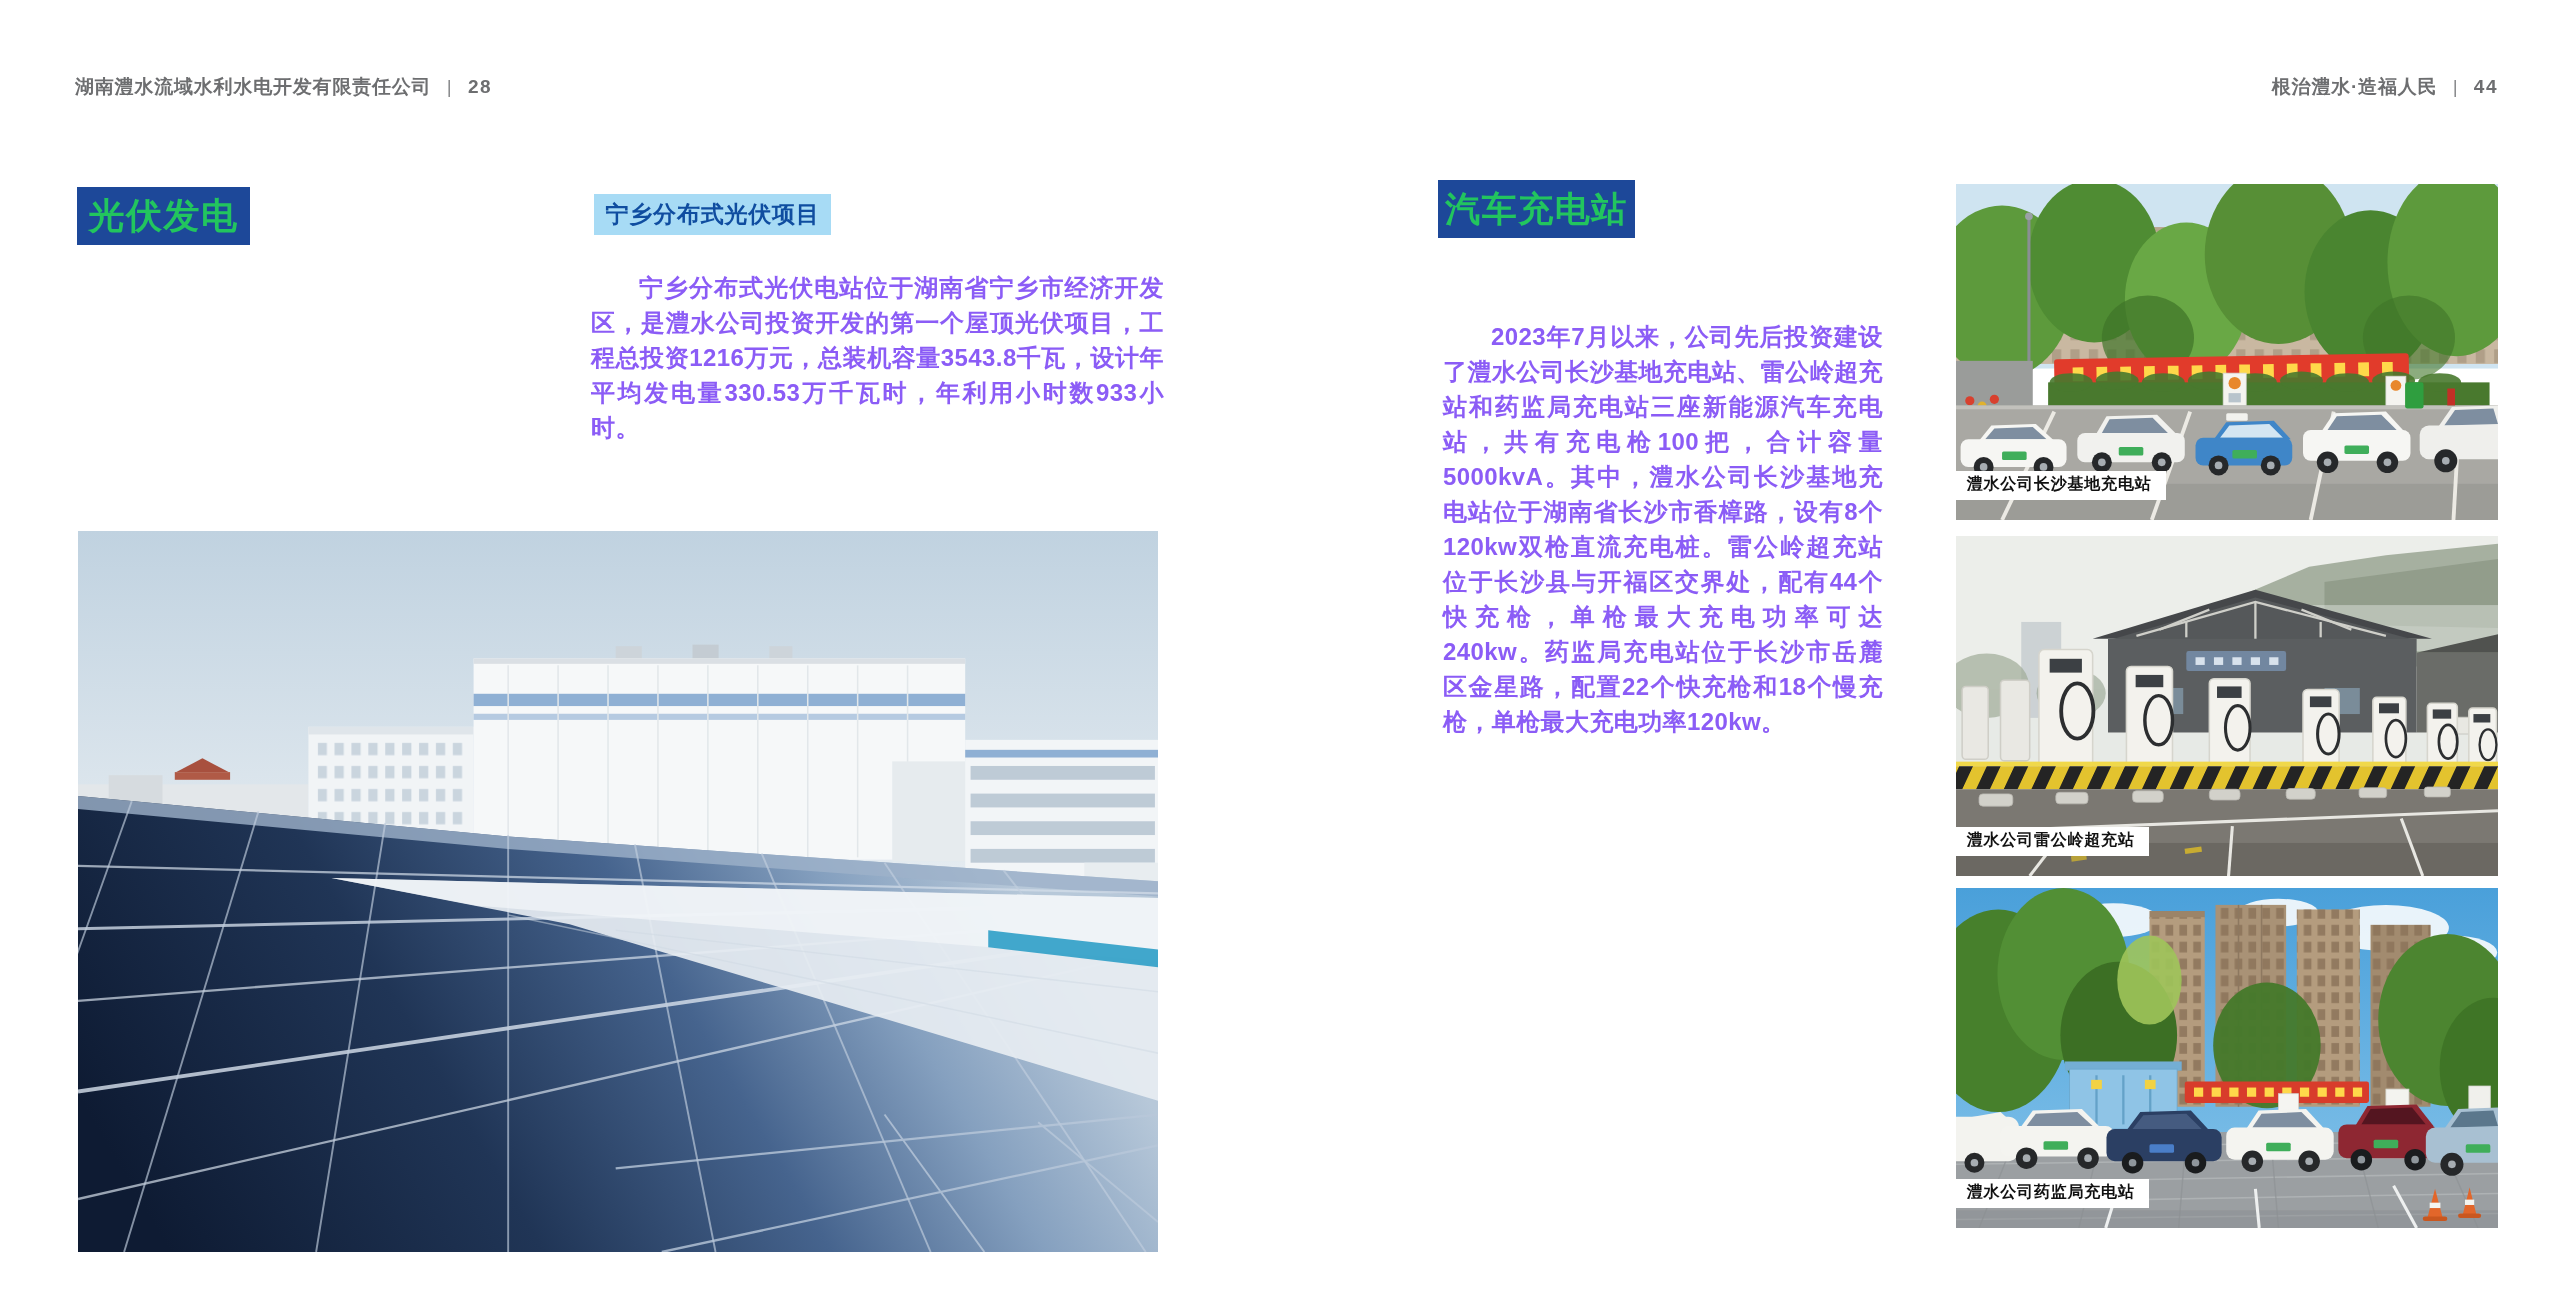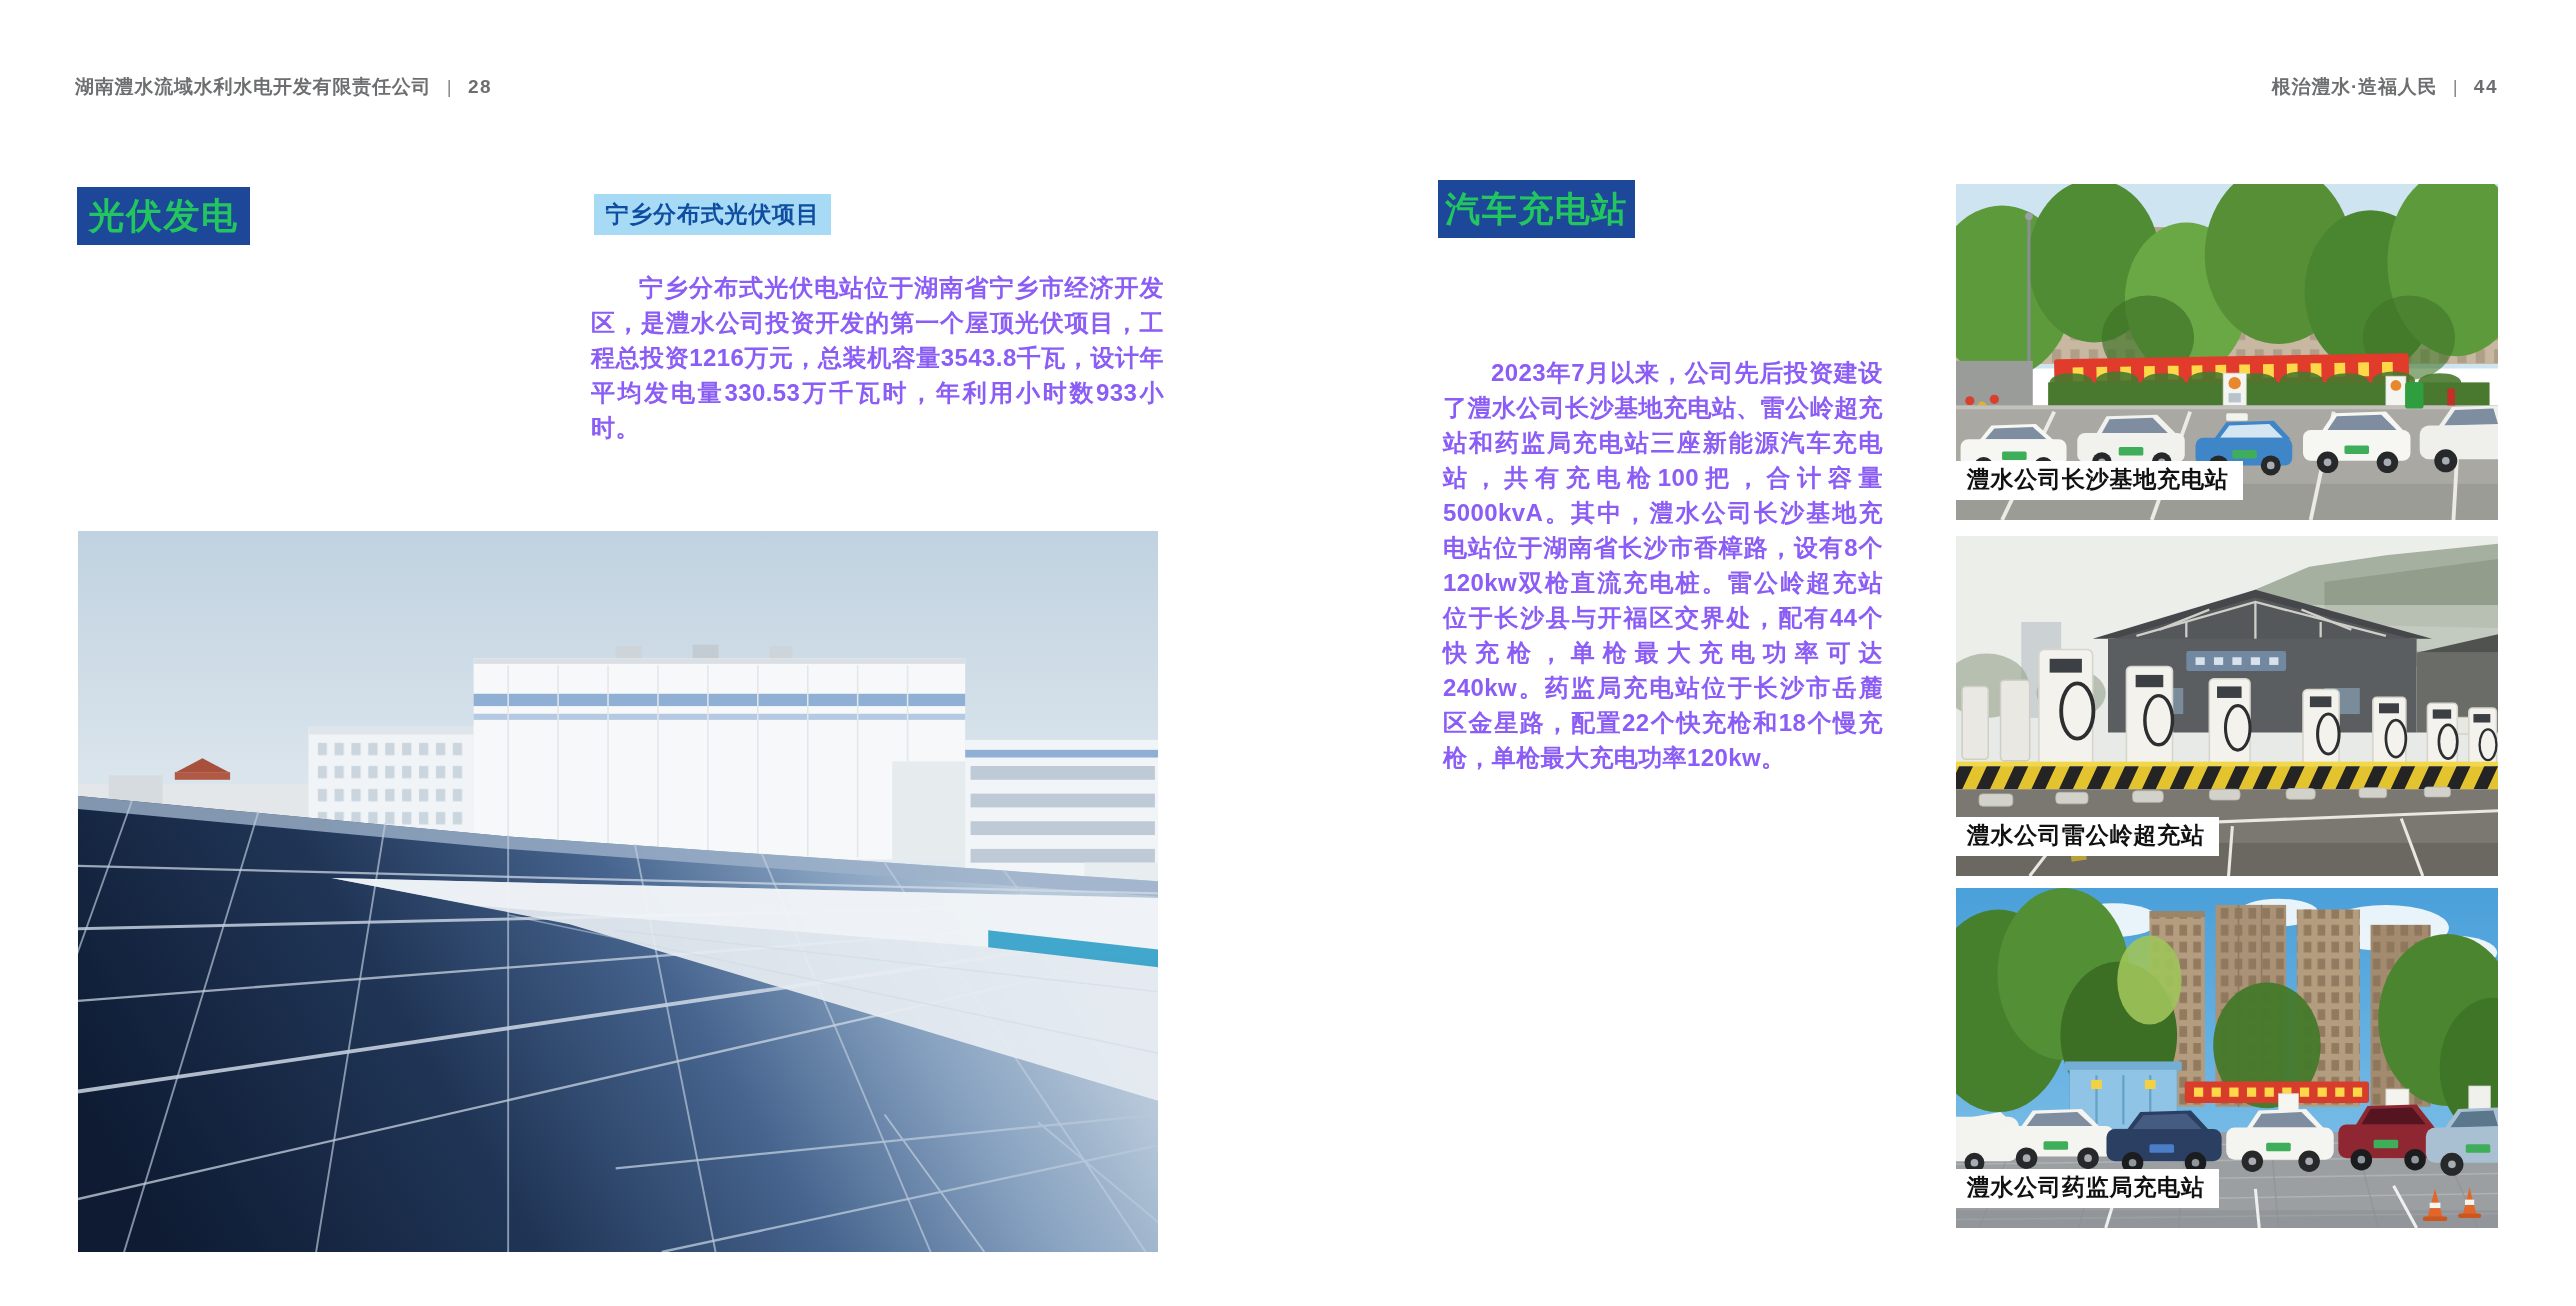--- a/index.html
+++ b/index.html
@@ -28,21 +28,21 @@
   
   .body-par{
     font-size:24px;line-height:35px;color:#8b5cf6;font-weight:600;
     text-align:justify;text-indent:2em;letter-spacing:0.4px;
   }
   
   .photo{overflow:hidden;}
   .photo svg{display:block;width:100%;height:100%;}
   .photo-caption{
     position:absolute;left:0;bottom:20px;background:#ffffff;color:#111111;
-    font-weight:700;font-size:23px;padding:3.1px 14px 4.6px 10.7px;white-space:nowrap;
+    font-weight:700;font-size:16px;padding:3.1px 14px 4.6px 10.7px;white-space:nowrap;
     letter-spacing:0.8px;
   }
 </style>
 </head>
 <body>
 
 <div class="abs running-head" style="left:75px;">
   <span>湖南澧水流域水利水电开发有限责任公司</span>
   <span class="sep">|</span>
   <span class="pageno">28</span>
@@ -161,21 +161,21 @@
 <div class="abs running-head" style="left:auto;right:78px;">
   <span>根治澧水·造福人民</span>
   <span class="sep">|</span>
   <span class="pageno">44</span>
 </div>
 
 <div class="abs section-box" style="left:1438px;top:180px;width:197px;height:58px;font-size:35px;align-items:center;">
   <span>汽车充电站</span>
 </div>
 
-<div class="abs body-par" style="left:1443px;top:319px;width:440px;margin-top:36px;">2023年7月以来，公司先后投资建设了澧水公司长沙基地充电站、雷公岭超充站和药监局充电站三座新能源汽车充电站，共有充电枪100把，合计容量5000kvA。其中，澧水公司长沙基地充电站位于湖南省长沙市香樟路，设有8个120kw双枪直流充电桩。雷公岭超充站位于长沙县与开福区交界处，配有44个快充枪，单枪最大充电功率可达240kw。药监局充电站位于长沙市岳麓区金星路，配置22个快充枪和18个慢充枪，单枪最大充电功率120kw。</div>
+<div class="abs body-par" style="left:1443px;top:319px;width:440px;">2023年7月以来，公司先后投资建设了澧水公司长沙基地充电站、雷公岭超充站和药监局充电站三座新能源汽车充电站，共有充电枪100把，合计容量5000kvA。其中，澧水公司长沙基地充电站位于湖南省长沙市香樟路，设有8个120kw双枪直流充电桩。雷公岭超充站位于长沙县与开福区交界处，配有44个快充枪，单枪最大充电功率可达240kw。药监局充电站位于长沙市岳麓区金星路，配置22个快充枪和18个慢充枪，单枪最大充电功率120kw。</div>
 
 <div class="abs photo" style="left:1956px;top:184px;width:542px;height:336px;">
   <svg viewBox="0 0 706 437" preserveAspectRatio="none">
     <defs>
       <pattern id="p1-win" width="24" height="30" patternUnits="userSpaceOnUse">
         <rect x="5" y="5" width="12" height="18" fill="#9b8a73"></rect>
       </pattern>
     </defs>
     <rect x="0" y="0" width="706" height="240" fill="#cfe4f1"></rect>
     <rect x="0" y="56" width="706" height="8" fill="#b7a68e"></rect>

